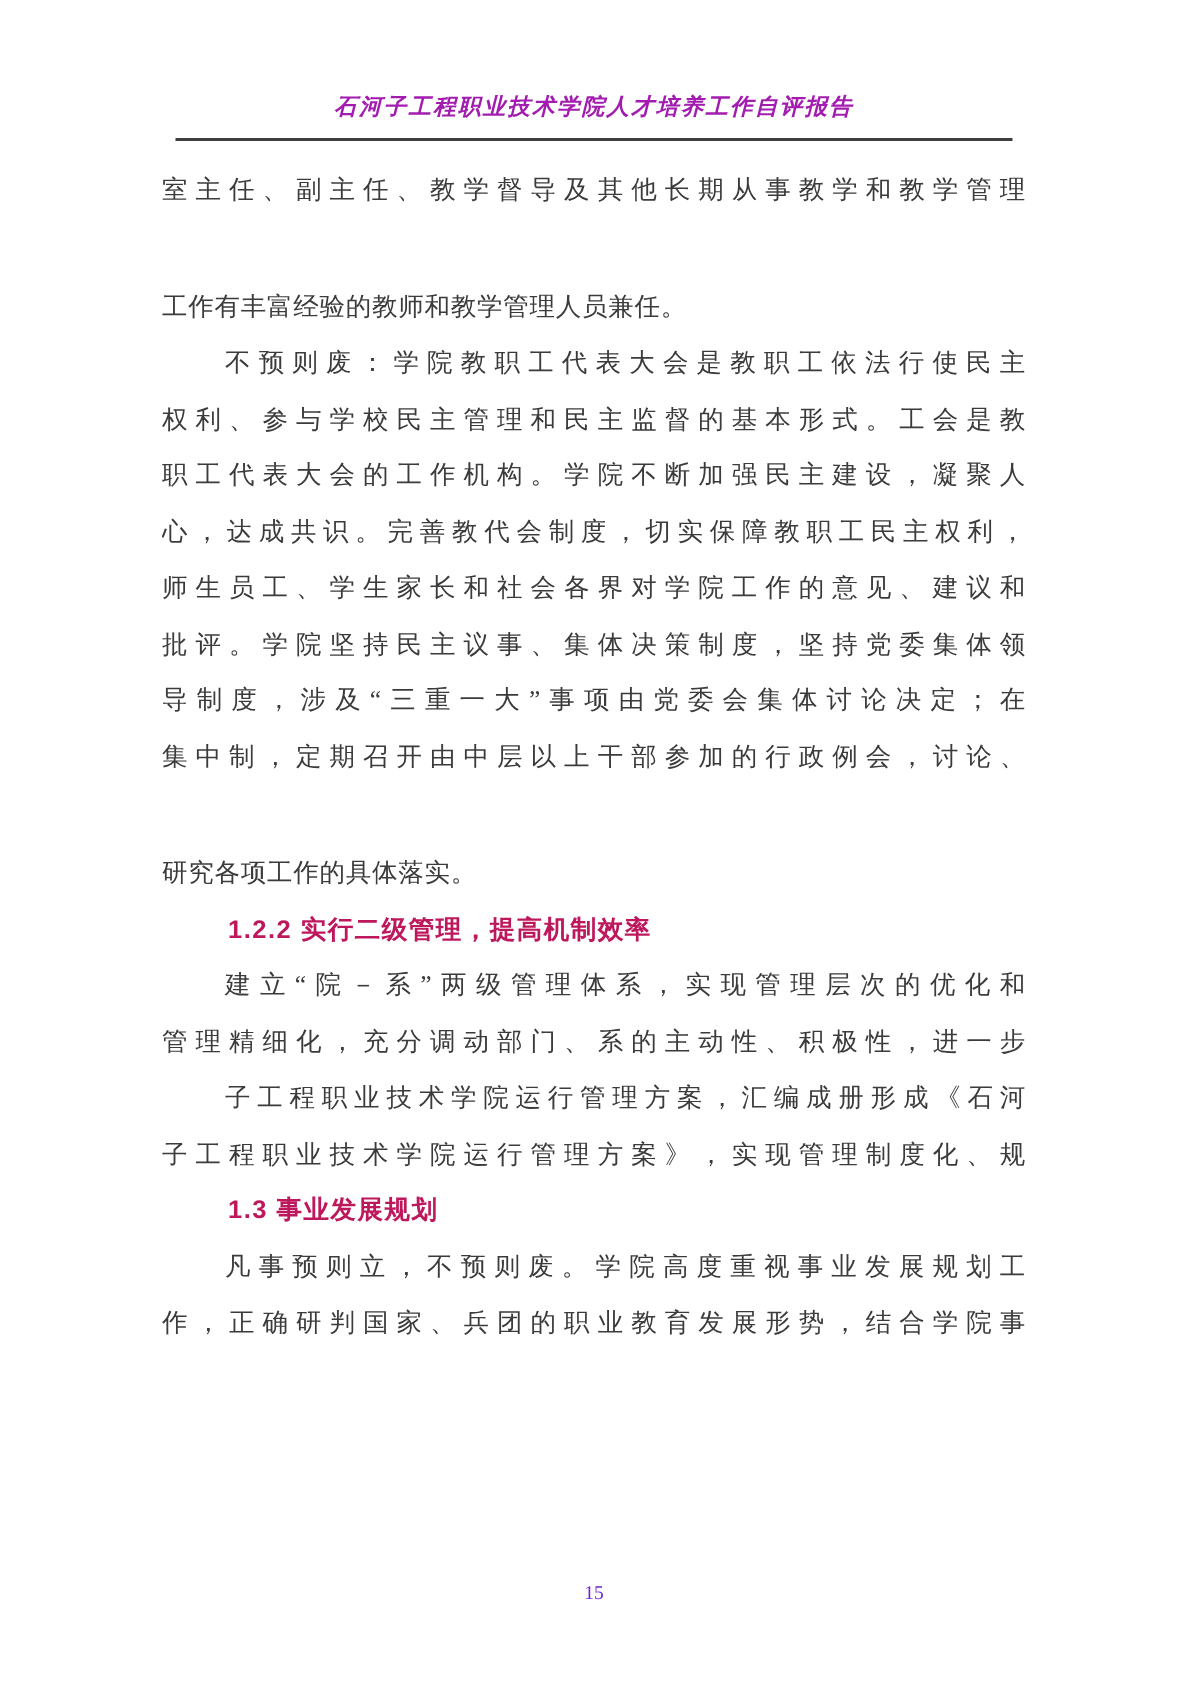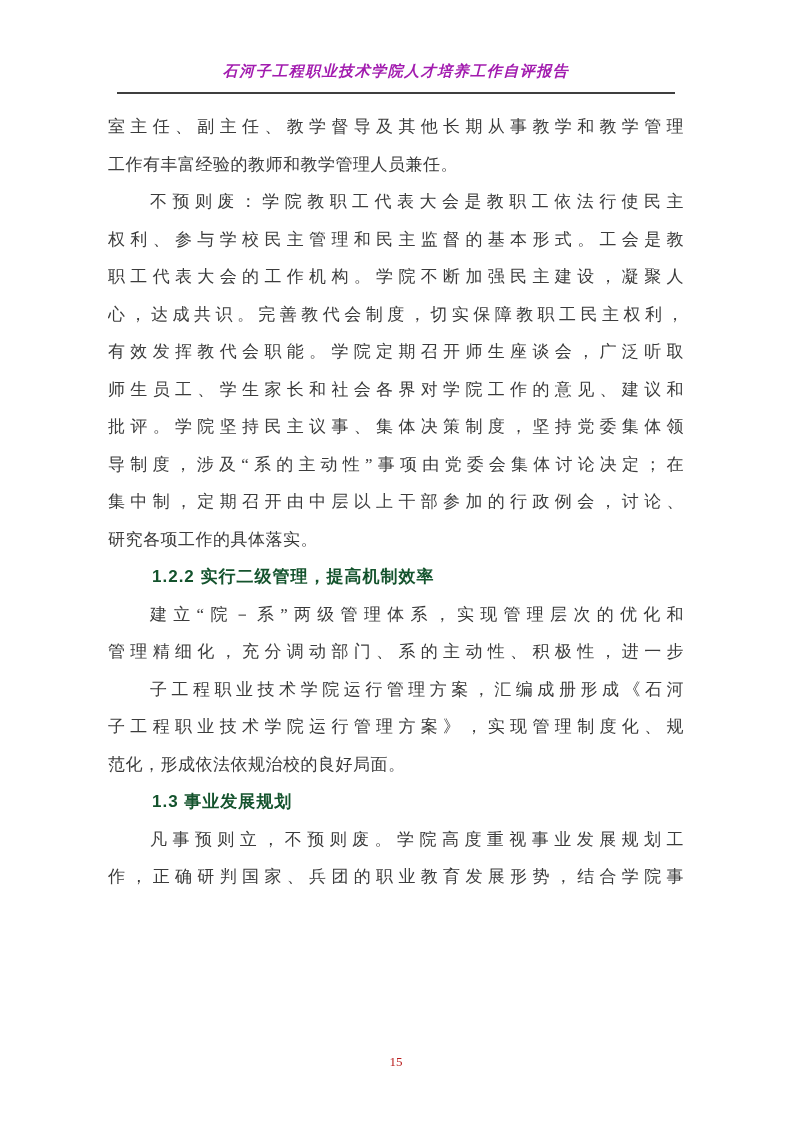--- a/index.html
+++ b/index.html
@@ -45,73 +45,71 @@
   .ln {
     height: 37.5px;
     line-height: 37.5px;
     font-size: 17px;
     letter-spacing: 0.5px;
     text-align: justify;
     text-align-last: justify;
     overflow: hidden;
   }
   .ln.first { text-indent: 42px; }
-  .ln.end { text-align: left; text-align-last: left; }
+  .ln.end { text-align: left; text-align-last: left; margin-top: 40px; }
   .ln.hd {
     font-family: "Liberation Sans", "DejaVu Sans", sans-serif;
     font-weight: bold;
-    color: #14532d;
+    color: #be185d;
     text-align: center;
     text-align-last: left;
     text-indent: 44px;
     letter-spacing: 1px;
   }
   .footer-pagenum {
     position: absolute;
     top: 1054px;
     left: 0;
     width: 100%;
     text-align: center;
     font-size: 13px;
-    color: #b91c1c;
+    color: #6d28d9;
     font-family: "Liberation Serif", "DejaVu Serif", serif;
   }
 </style>
 </head>
 <body>
 
 <div class="page">
 
   <div class="hdr-title">石河子工程职业技术学院人才培养工作自评报告</div>
   <div class="hdr-rule"></div>
 
   <div class="body-block">
 
     <div class="ln">室主任、副主任、教学督导及其他长期从事教学和教学管理</div>
     <div class="ln end">工作有丰富经验的教师和教学管理人员兼任。</div>
 
     <div class="ln first">不预则废：学院教职工代表大会是教职工依法行使民主</div>
     <div class="ln">权利、参与学校民主管理和民主监督的基本形式。工会是教</div>
     <div class="ln">职工代表大会的工作机构。学院不断加强民主建设，凝聚人</div>
     <div class="ln">心，达成共识。完善教代会制度，切实保障教职工民主权利，</div>
-    <div class="ln">有效发挥教代会职能。学院定期召开师生座谈会，广泛听取</div>
     <div class="ln">师生员工、学生家长和社会各界对学院工作的意见、建议和</div>
     <div class="ln">批评。学院坚持民主议事、集体决策制度，坚持党委集体领</div>
-    <div class="ln">导制度，涉及“系的主动性”事项由党委会集体讨论决定；在</div>
+    <div class="ln">导制度，涉及“三重一大”事项由党委会集体讨论决定；在</div>
     <div class="ln">集中制，定期召开由中层以上干部参加的行政例会，讨论、</div>
     <div class="ln end">研究各项工作的具体落实。</div>
 
     <div class="ln hd">1.2.2 实行二级管理，提高机制效率</div>
 
     <div class="ln first">建立“院－系”两级管理体系，实现管理层次的优化和</div>
     <div class="ln">管理精细化，充分调动部门、系的主动性、积极性，进一步</div>
 
     <div class="ln first">子工程职业技术学院运行管理方案，汇编成册形成《石河</div>
     <div class="ln">子工程职业技术学院运行管理方案》，实现管理制度化、规</div>
-    <div class="ln end">范化，形成依法依规治校的良好局面。</div>
 
     <div class="ln hd">1.3 事业发展规划</div>
 
     <div class="ln first">凡事预则立，不预则废。学院高度重视事业发展规划工</div>
     <div class="ln">作，正确研判国家、兵团的职业教育发展形势，结合学院事</div>
   </div>
 
   <div class="footer-pagenum">15</div>
 
 </div>

